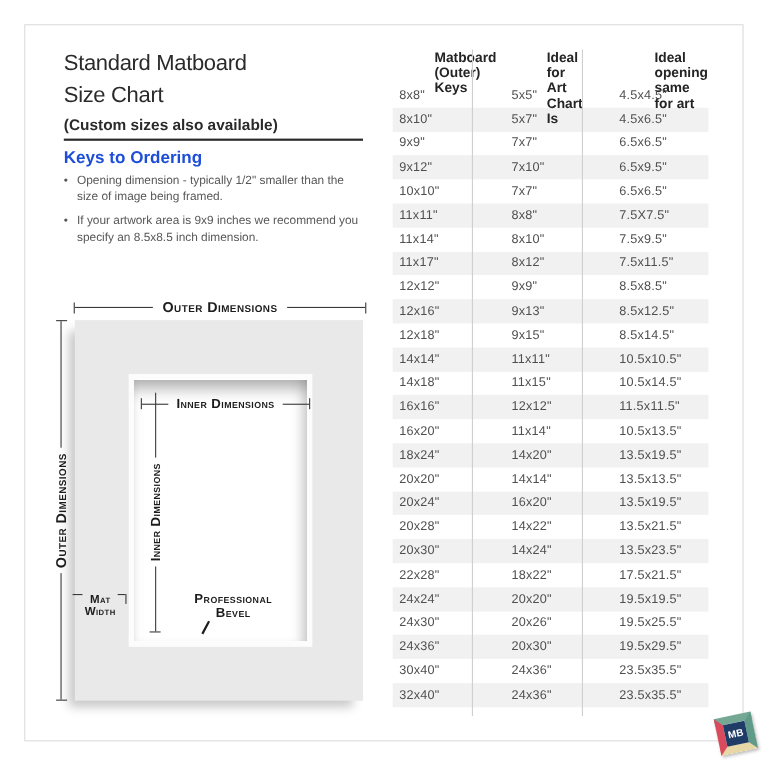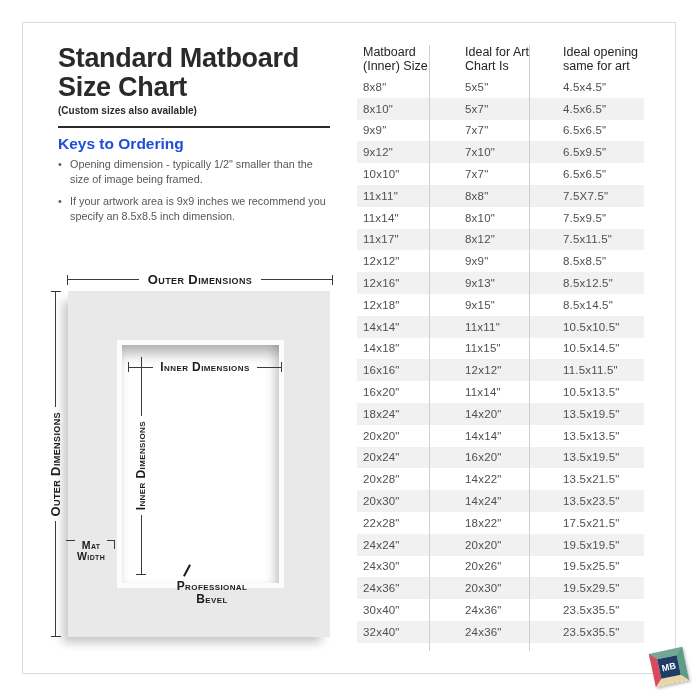--- a/index.html
+++ b/index.html
@@ -6,31 +6,31 @@
   body{
     width:700px;height:700px;position:relative;background:#ffffff;
     font-family:"Liberation Sans",sans-serif;overflow:hidden;
   }
   
   .frame{position:absolute;left:22px;top:22px;width:654px;height:652px;
     border:1px solid #dcdcdc;box-sizing:border-box;}
 
   
   .title{position:absolute;left:58px;top:44px;width:285px;
-    font-size:27px;font-weight:700;color:#2b2a2a;line-height:29px;letter-spacing:-0.3px;}
-  .subtitle{position:absolute;left:58px;top:105px;font-size:10px;font-weight:bold;color:#2b2a2a;}
+    font-size:20px;font-weight:400;color:#2b2a2a;line-height:29px;letter-spacing:-0.3px;}
+  .subtitle{position:absolute;left:58px;top:105px;font-size:14px;font-weight:bold;color:#2b2a2a;}
   .divider{position:absolute;left:58px;top:126px;width:272px;height:2px;background:#2b2a2a;}
   .keys-heading{position:absolute;left:58px;top:135px;font-size:15.5px;font-weight:800;color:#1d4ed8;}
   .bullets{position:absolute;left:58px;top:157px;width:276px;margin:0;padding:0;list-style:none;}
   .bullets li{position:relative;padding-left:12px;margin-bottom:8px;
     font-size:10.8px;line-height:14.5px;color:#575757;}
   .bullets li::before{content:"•";position:absolute;left:0;top:0;color:#575757;}
 
   
-  .dlabel{font-variant:small-caps;font-weight:bold;color:#1c1c1c;letter-spacing:0.4px;white-space:nowrap;margin-top:42px;}
+  .dlabel{font-variant:small-caps;font-weight:bold;color:#1c1c1c;letter-spacing:0.4px;white-space:nowrap;}
   .mline{flex:1;height:1px;background:#3a3a3a;}
   .mtick{width:1px;height:10px;background:#3a3a3a;}
   .mline-v{flex:1;width:1px;background:#3a3a3a;margin:0 auto;}
   .mtick-v{height:1px;width:10px;background:#3a3a3a;margin:0 auto;}
   .hmeasure{position:absolute;display:flex;align-items:center;}
   .vmeasure{position:absolute;display:flex;flex-direction:column;align-items:center;}
   .vlabel{writing-mode:vertical-rl;transform:rotate(180deg);margin:5px 0;}
 
   .outer-h{left:67px;top:272px;width:266px;height:15px;font-size:13px;}
   .outer-h .dlabel{margin:0 9px;}
@@ -51,21 +51,21 @@
   .mat-width .dash-r{width:7px;height:1px;background:#3a3a3a;}
   .mat-width .mtick{height:9px;}
   .prof-bevel{position:absolute;left:168px;top:538px;width:88px;text-align:center;
     font-size:12px;line-height:13px;}
   .bevel-slash{position:absolute;left:186px;top:564px;width:2px;height:13px;background:#1d1d1d;
     transform:rotate(28deg);}
 
   
   .size-table{position:absolute;left:357px;top:45px;width:287px;}
   .thead{display:grid;grid-template-columns:72px 100px 115px;height:31px;}
-  .thcell{font-size:12.5px;font-weight:normal;color:#242424;line-height:14px;}
+  .thcell{font-size:12.5px;font-weight:bold;color:#242424;line-height:14px;margin-left:32px;}
   .tbody{width:287px;}
   .trow{display:grid;grid-template-columns:72px 100px 115px;height:21.8px;align-items:center;}
   .trow.stripe{background:#f1f1f1;}
   .tcell{font-size:11.5px;color:#4f4f4f;letter-spacing:0.2px;}
   .c0{padding-left:6px;}
   .c1{padding-left:36px;}
   .c2{padding-left:34px;}
   .vdiv{position:absolute;top:0;width:1px;height:606px;background:#cfcfcf;}
   .vdiv1{left:72px;}
   .vdiv2{left:172px;}
@@ -136,21 +136,21 @@
   <span class="mtick"></span>
 </div>
 
 <div class="dlabel prof-bevel"><span>Professional</span><br><span>Bevel</span></div>
 <div class="bevel-slash"></div>
 
 <div class="size-table">
   <div class="vdiv vdiv1"></div>
   <div class="vdiv vdiv2"></div>
   <div class="thead">
-    <div class="thcell c0"><span>Matboard</span><br><span>(Inner) Size</span></div>
+    <div class="thcell c0"><span>Matboard</span><br><span>(Outer) Keys</span></div>
     <div class="thcell c1"><span>Ideal for Art</span><br><span>Chart Is</span></div>
     <div class="thcell c2"><span>Ideal opening</span><br><span>same for art</span></div>
   </div>
   <div class="tbody">
       <div class="trow">
         <div class="tcell c0">8x8"</div>
         <div class="tcell c1">5x5"</div>
         <div class="tcell c2">4.5x4.5"</div>
       </div>
       <div class="trow stripe">

